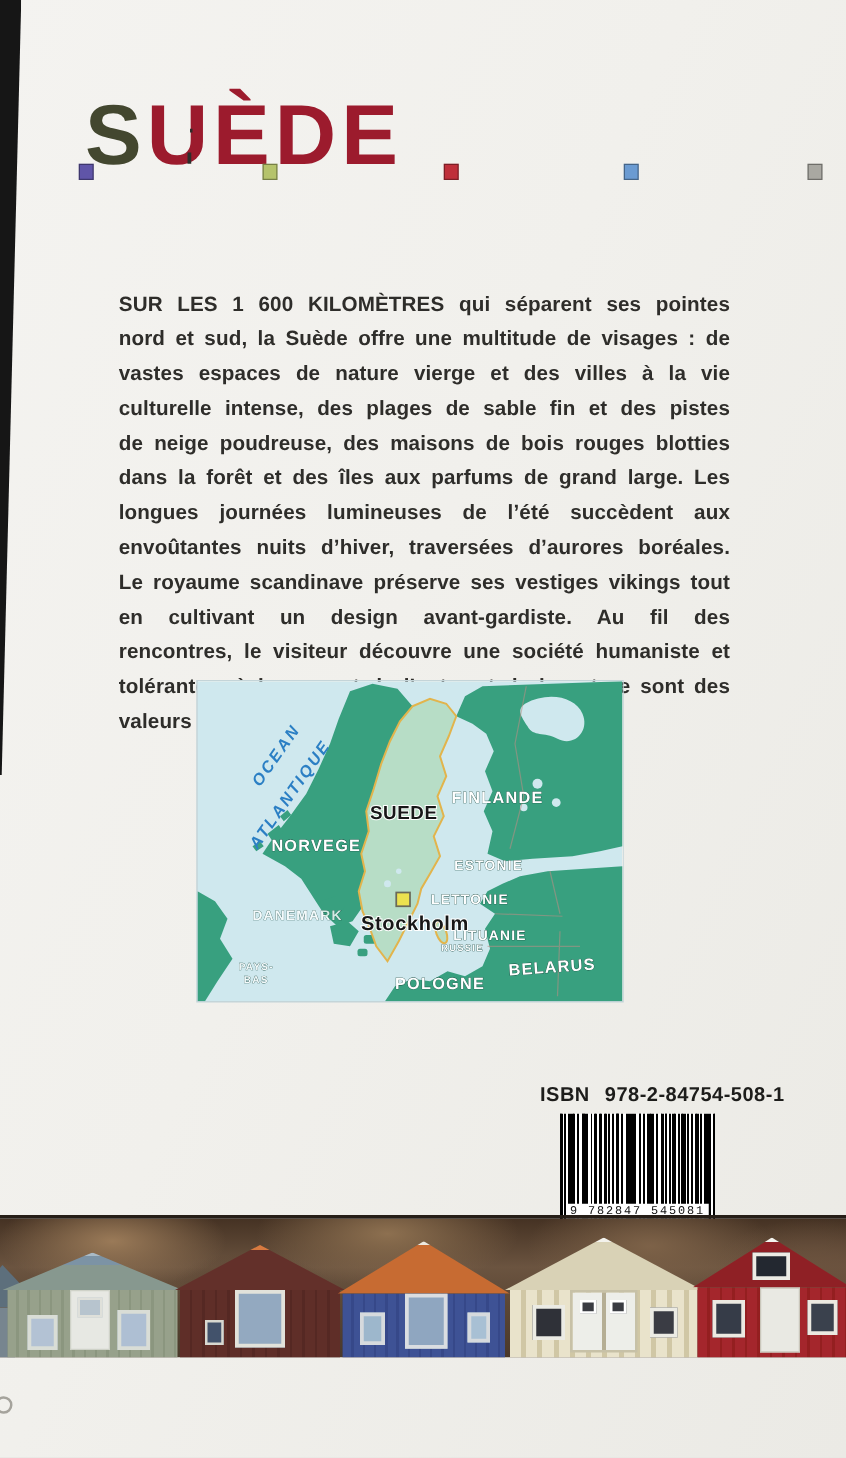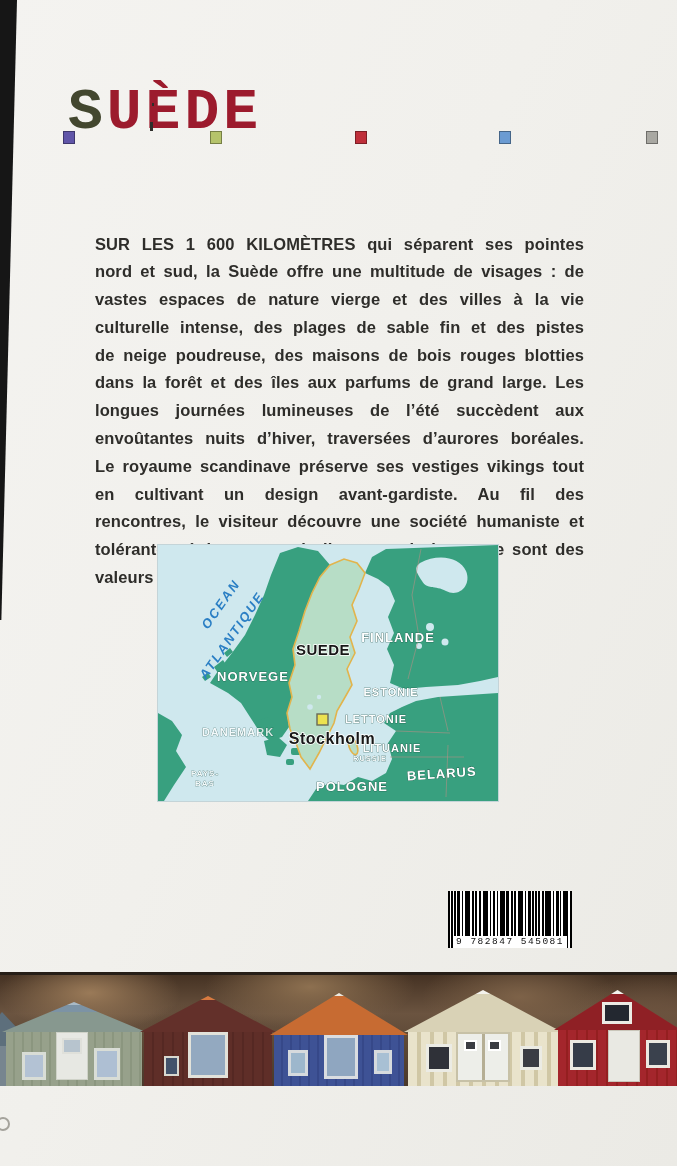--- a/index.html
+++ b/index.html
@@ -9,43 +9,43 @@
         background:linear-gradient(115deg,#f4f3f0 0%,#f1f0ec 45%,#ebeae5 100%);}
   
   .scan-edge{position:absolute;left:0;top:0;width:17px;height:620px;background:#161616;
              clip-path:polygon(0 0,100% 0,8% 100%,0 100%);}
   .scan-ring{position:absolute;left:-4px;top:1117px;width:10px;height:10px;border:2px solid #a5a39c;
              border-radius:50%;}
   .speck{position:absolute;background:#2e2d2a;}
   .watermark{position:absolute;left:16px;top:56px;font-size:15px;font-weight:600;
              color:#35e045;letter-spacing:.3px;z-index:5;text-shadow:0 0 1px rgba(66,220,80,.6);}
   
-  .cover-title{position:absolute;left:68px;top:42px;font-family:Liberation Mono, monospace;
-               font-weight:bold;font-size:58px;line-height:1.1;letter-spacing:4px;color:#9c1b2d;}
+  .cover-title{position:absolute;left:68px;top:25px;font-family:Liberation Sans, sans-serif;
+               font-weight:bold;font-size:68px;line-height:1.1;letter-spacing:4px;color:#9c1b2d;}
   .cover-title::first-letter{color:#43472f;}
   
   .squares{position:absolute;top:131px;left:0;width:677px;height:14px;}
   .sq{position:absolute;top:0;width:12px;height:13px;border:1px solid rgba(0,0,0,.35);box-sizing:border-box;}
   
   .blurb{position:absolute;left:95px;top:214px;width:489px;font-size:16.5px;line-height:27.8px;
          font-weight:bold;color:#2e2d2a;text-align:justify;word-spacing:3px;letter-spacing:.1px;}
   
   .map{position:absolute;left:158px;top:545px;width:340px;height:256px;box-shadow:0 0 0 1px #c4d4d8;}
   .map text{font-family:"Liberation Sans",sans-serif;}
   .lbl-w{fill:#ffffff;font-weight:bold;stroke:#1d4a40;stroke-width:.55px;paint-order:stroke;letter-spacing:1px;}
   .lbl-k{fill:#171717;font-weight:bold;stroke:#ffffff;stroke-width:1.6px;paint-order:stroke;letter-spacing:.5px;}
   .lbl-ocean{fill:#2b7fc4;font-weight:bold;font-style:italic;letter-spacing:2px;}
   .land{fill:#38a07f;}
   .sweden{fill:#b7ddc6;stroke:#e2b44c;stroke-width:1.6;}
   .sea{fill:#cfe8ee;}
   .border-line{fill:none;stroke:#bb8e85;stroke-width:1;opacity:.55;}
   
   .isbn-line{position:absolute;left:432px;top:868px;font-size:16px;font-weight:700;color:#1d1d1b;letter-spacing:.4px;}
   .isbn-line .num{margin-left:12px;}
-  .barcode{position:absolute;left:448px;top:891px;width:124px;height:57px;background:#fff;}
+  .barcode{position:absolute;left:448px;top:891px;width:124px;height:84px;background:#fff;}
   .bars{position:absolute;inset:0;background-color:#fff;background-image:
       repeating-linear-gradient(90deg,#000 0 1.5px,transparent 1.5px 3.5px),
       repeating-linear-gradient(90deg,#000 0 2px,transparent 2px 9px),
       repeating-linear-gradient(90deg,transparent 0 6px,#000 6px 7.5px,transparent 7.5px 13px);}
   .bar-digits{position:absolute;left:5px;right:5px;bottom:0;height:12px;background:#fff;
       font-family:"Liberation Mono",monospace;font-size:9.5px;letter-spacing:1.5px;
       color:#111;text-align:center;line-height:12px;}
   
   .photo{position:absolute;left:0;top:972px;width:677px;height:111px;border-top:3px solid #261e17;overflow:hidden;}
   .rock{position:absolute;inset:0;background:
@@ -121,20 +121,21 @@
     <text class="lbl-w" x="80" y="191" font-size="11" text-anchor="middle" opacity=".78">DANEMARK</text>
     <text class="lbl-w" x="47" y="231" font-size="8" text-anchor="middle" opacity=".8">PAYS-</text>
     <text class="lbl-w" x="47" y="241" font-size="8" text-anchor="middle" opacity=".8">BAS</text>
     <text class="lbl-w" x="194" y="246" font-size="13" text-anchor="middle">POLOGNE</text>
     <text class="lbl-w" x="284" y="233" font-size="13" text-anchor="middle" transform="rotate(-4 284 233)">BELARUS</text>
 
     <rect x="159" y="169" width="11" height="11" fill="#ece24f" stroke="#6a6a58" stroke-width="1.4"></rect>
     <text class="lbl-k" x="174" y="199" font-size="16" text-anchor="middle" letter-spacing="0">Stockholm</text>
   </svg>
 
+  <div class="isbn-line"><span>ISBN</span><span class="num">978-2-84754-508-1</span></div>
   <div class="barcode">
     <div class="bars"></div>
     <div class="bar-digits">9 782847 545081</div>
   </div>
 
   <div class="photo">
     <div class="rock"></div>
 
     <div class="house" style="left:0;width:12px;height:76px;">
       <div class="h-roof" style="left:-30px;width:64px;bottom:40px;height:34px;background:#5d6f7c;"></div>

